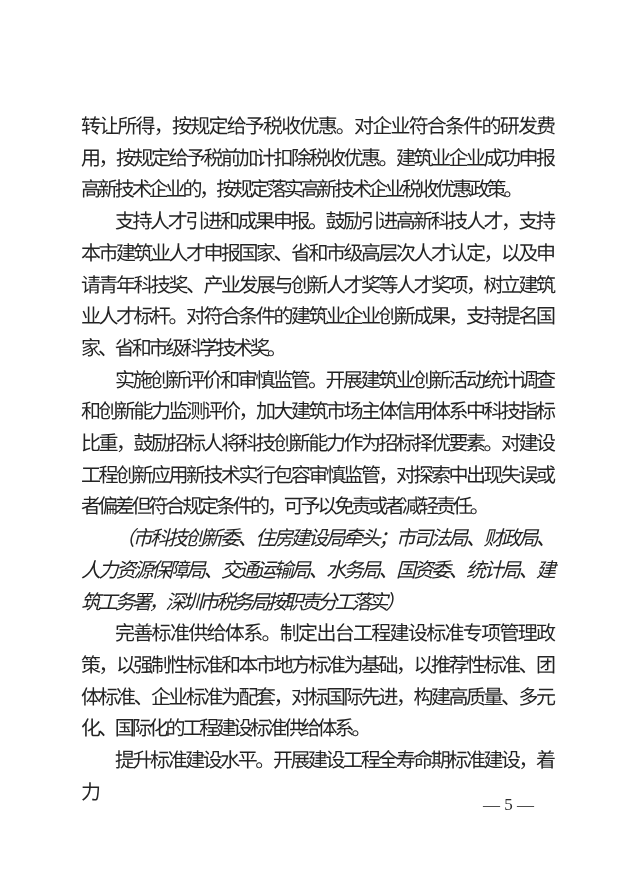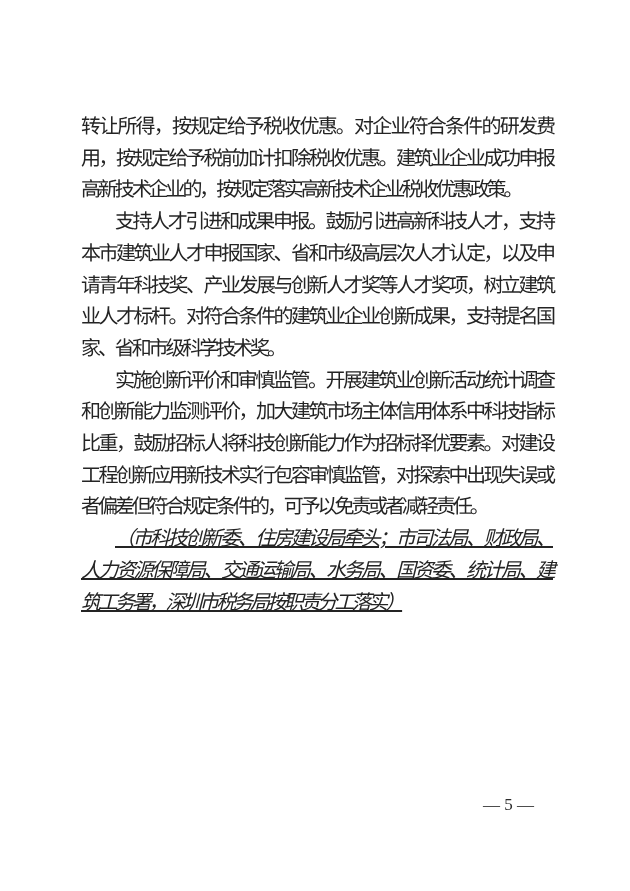--- a/index.html
+++ b/index.html
@@ -30,36 +30,37 @@
   .para {
     margin: 0;
     padding: 0;
   }
   .para.indent {
     text-indent: 34px;
   }
   
   .para.kaiti {
     font-style: italic;
-    text-decoration: underline;
   }
   .page-number {
     position: absolute;
     top: 795px;
     right: 96px;
     font-size: 17px;
     letter-spacing: 0;
     color: #2c2c2c;
     font-family: "Liberation Serif", "DejaVu Serif", serif;
   }
 </style>
 </head>
 <body>
 
 <div class="page">
   <main class="text-block" id="text-block">
       <p class="para">转让所得，按规定给予税收优惠。对企业符合条件的研发费用，按规定给予税前加计扣除税收优惠。建筑业企业成功申报高新技术企业的，按规定落实高新技术企业税收优惠政策。</p>
       <p class="para indent">支持人才引进和成果申报。鼓励引进高新科技人才，支持本市建筑业人才申报国家、省和市级高层次人才认定，以及申请青年科技奖、产业发展与创新人才奖等人才奖项，树立建筑业人才标杆。对符合条件的建筑业企业创新成果，支持提名国家、省和市级科学技术奖。</p>
       <p class="para indent">实施创新评价和审慎监管。开展建筑业创新活动统计调查和创新能力监测评价，加大建筑市场主体信用体系中科技指标比重，鼓励招标人将科技创新能力作为招标择优要素。对建设工程创新应用新技术实行包容审慎监管，对探索中出现失误或者偏差但符合规定条件的，可予以免责或者减轻责任。</p>
       <p class="para indent kaiti">（市科技创新委、住房建设局牵头；市司法局、财政局、人力资源保障局、交通运输局、水务局、国资委、统计局、建筑工务署，深圳市税务局按职责分工落实）</p>
+      <p class="para indent">完善标准供给体系。制定出台工程建设标准专项管理政策，以强制性标准和本市地方标准为基础，以推荐性标准、团体标准、企业标准为配套，对标国际先进，构建高质量、多元化、国际化的工程建设标准供给体系。</p>
+      <p class="para indent">提升标准建设水平。开展建设工程全寿命期标准建设，着力</p>
     </main>
   <div class="page-number">— 5 —</div>
 </div>
 
 </body></html>

